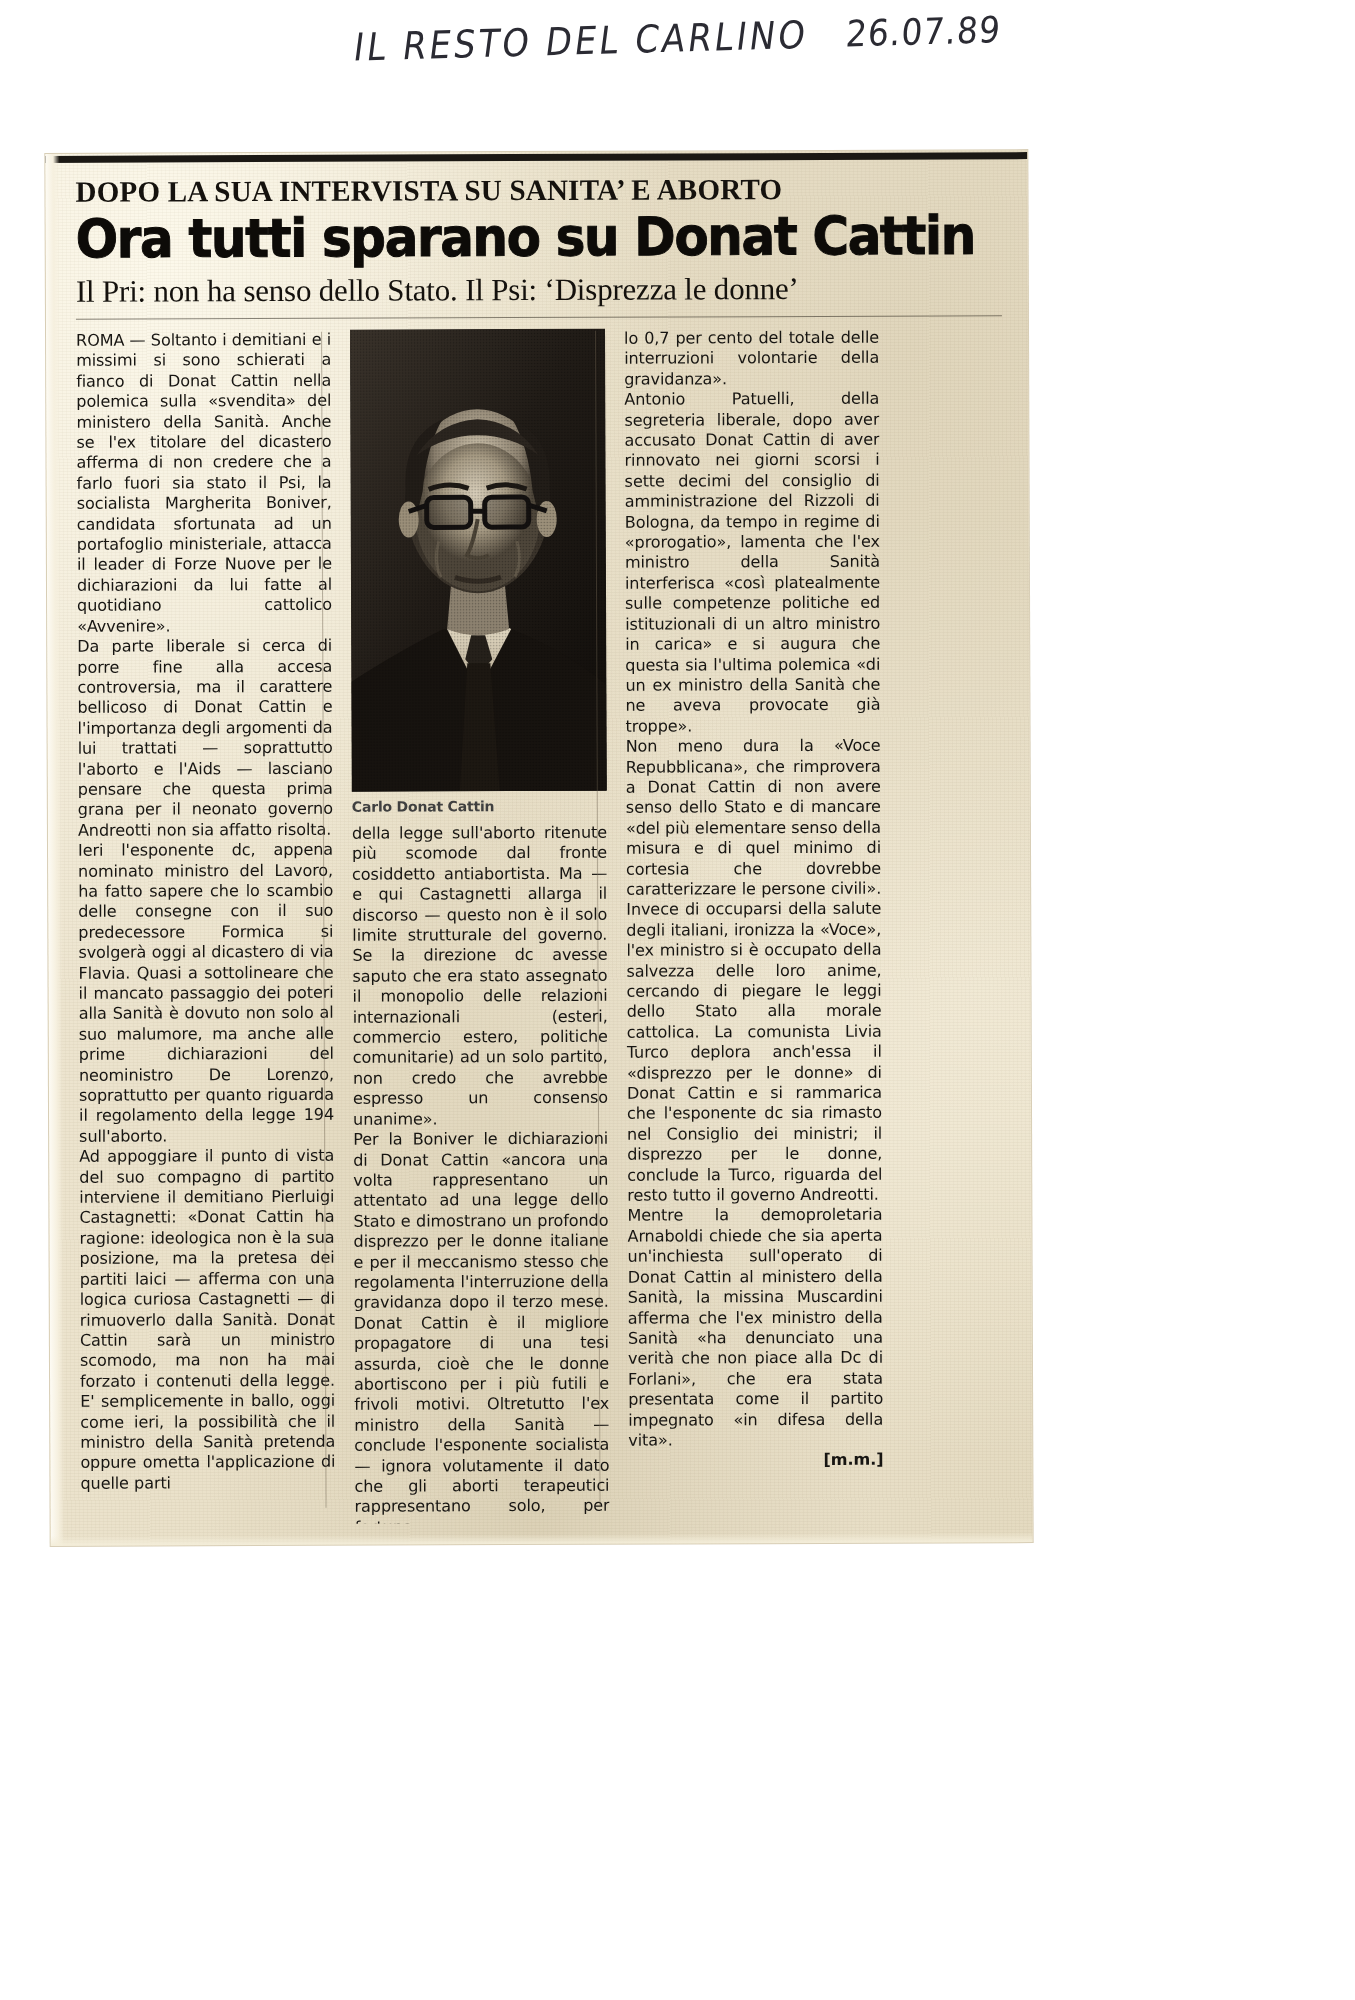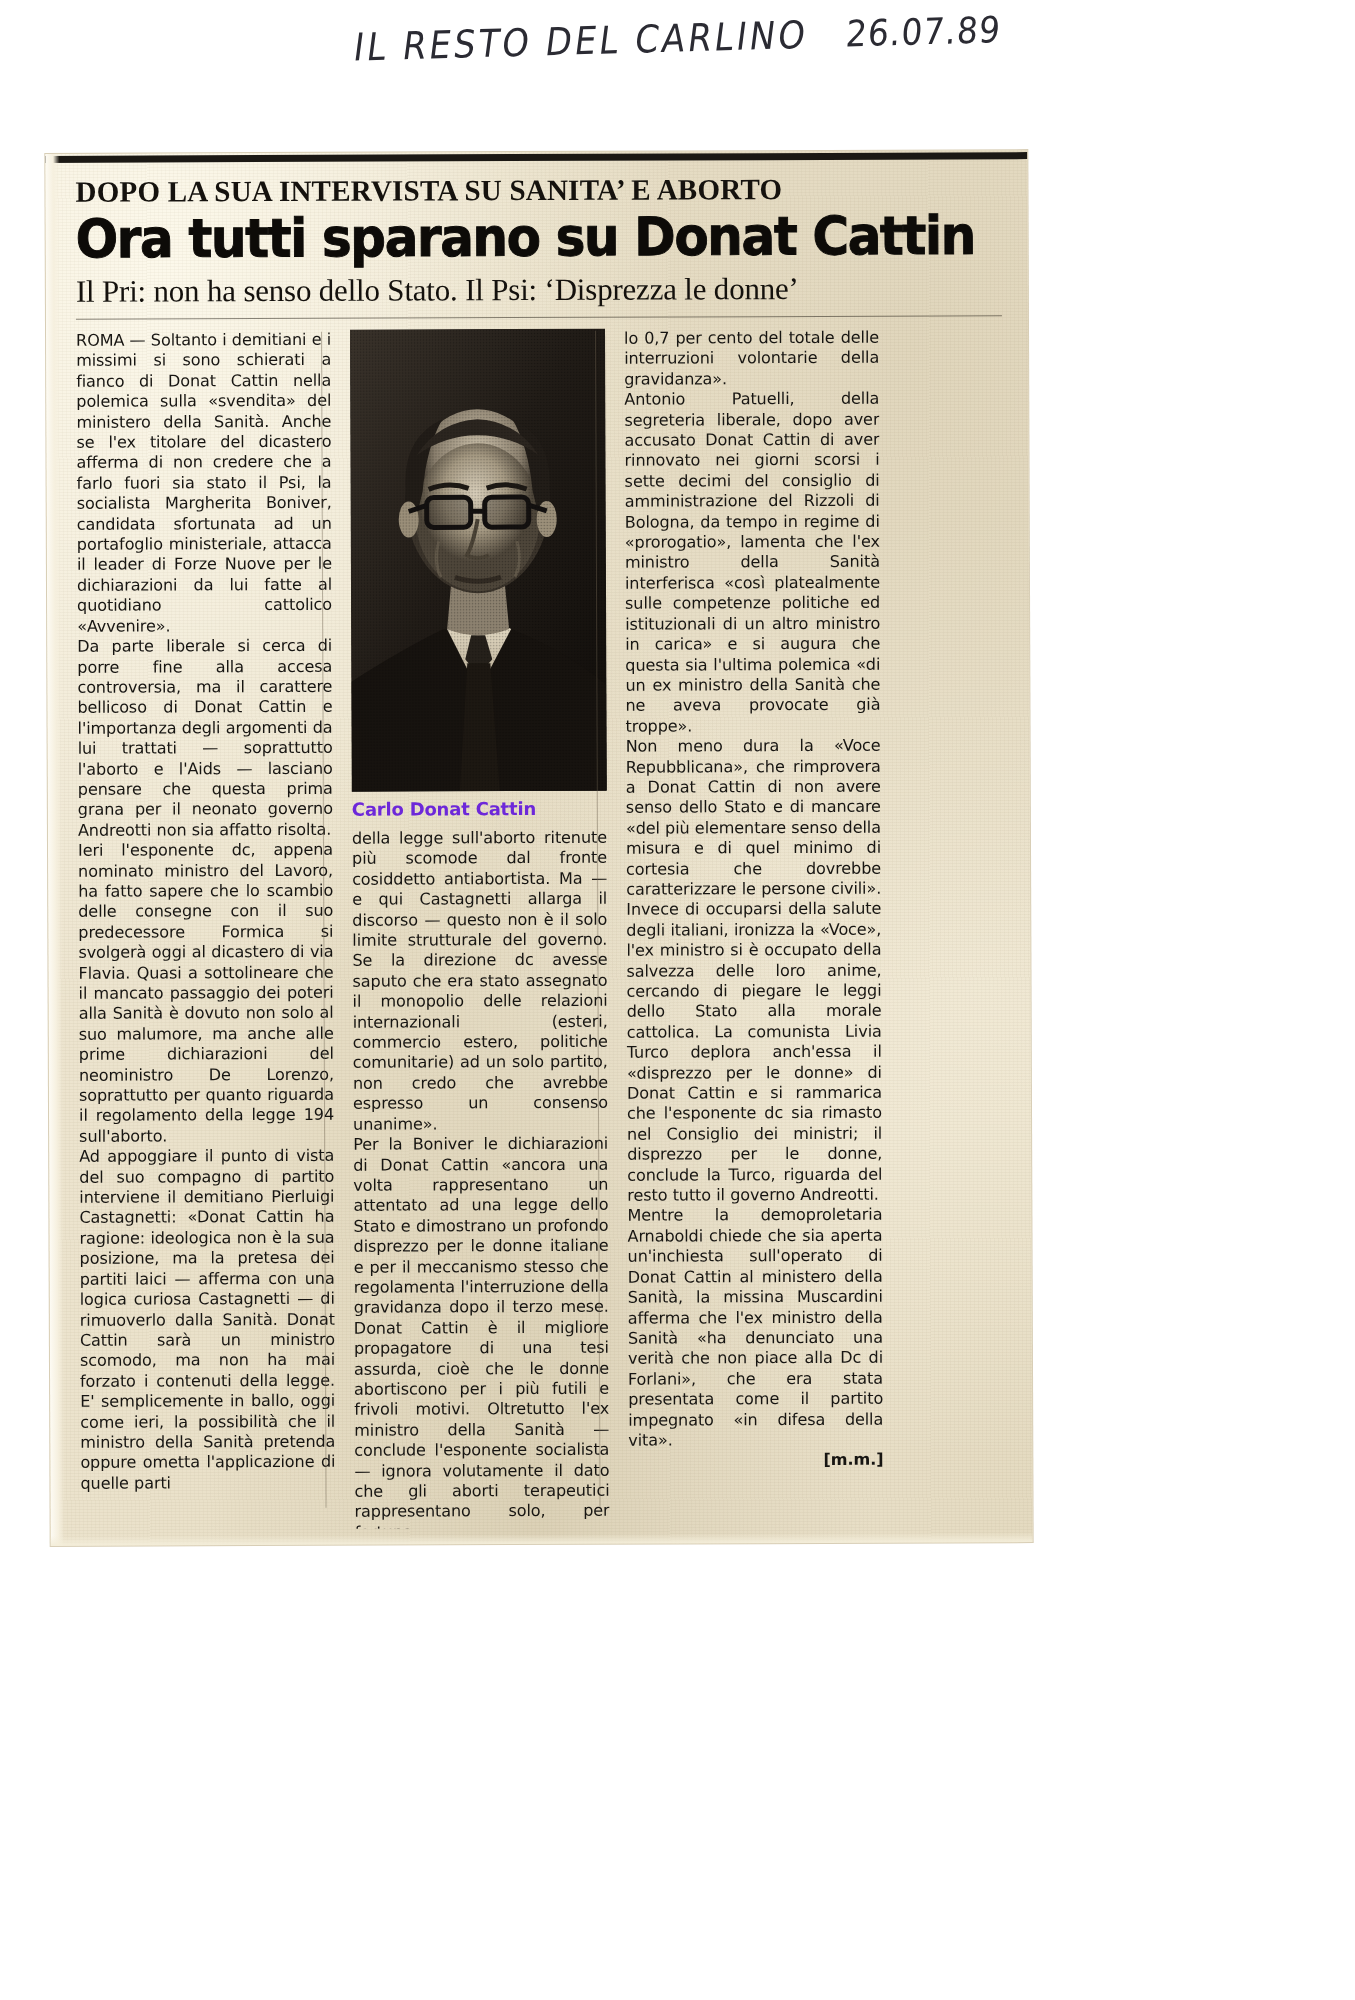--- a/index.html
+++ b/index.html
@@ -153,22 +153,22 @@
     width:255px;margin:0 0 7px 0;
   }
   .photo{
     width:255px;height:462px;
     position:relative;overflow:hidden;
     background:#2a2520;
   }
   .photo svg{display:block;width:100%;height:100%;}
   .caption{
     font-family:"DejaVu Sans", sans-serif;
-    font-weight:700;font-size:18px;
-    color:#6d28d9;margin:7px 0 9px 0;letter-spacing:-.2px;
+    font-weight:700;font-size:14px;
+    color:#404040;margin:7px 0 9px 0;letter-spacing:-.2px;
   }
   .sig{
     text-align:right;font-weight:700;font-size:16.1px;
     margin-top:2px;
   }
   .col-text{overflow:hidden;}
   .c1 .body{height:1178px;}
   .c2 .body{height:700px;}
   .c3 .body{height:1178px;}
 </style>

